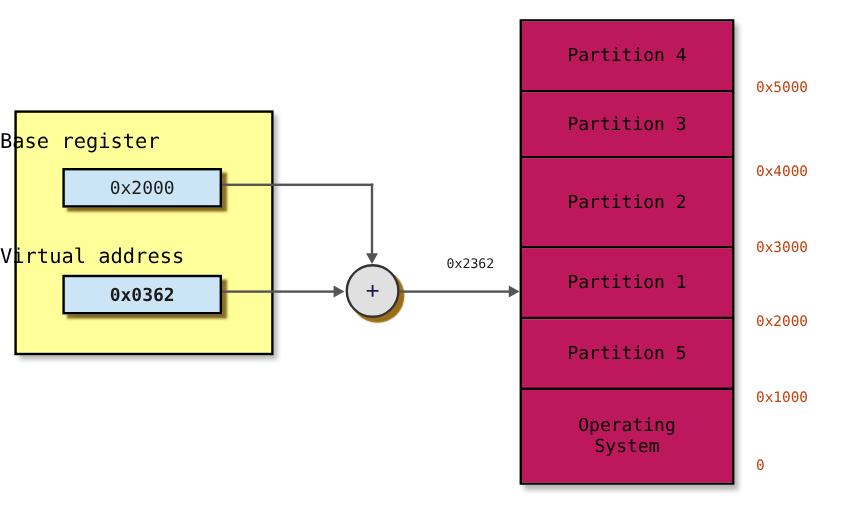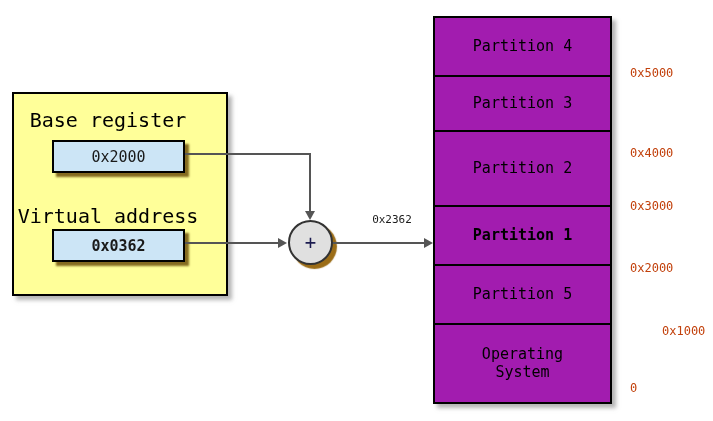--- a/index.html
+++ b/index.html
@@ -25,22 +25,22 @@
     height: 204px;
     background: #ffff99;
     border: 2px solid #000000;
     box-sizing: border-box;
     box-shadow: 4px 4px 4px rgba(120,120,120,0.55);
   }
   .reg-label {
     position: absolute;
     left: 0;
     width: 216px;
-    text-align: center;
-    font-size: 20px;
+    text-align: left;
+    font-size: 17px;
     color: #000000;
     letter-spacing: 0px;
     white-space: nowrap;
   }
   .reg-label.base { top: 108px; }
   .reg-label.virt { top: 204px; }
 
   .val-box {
     position: absolute;
     left: 52px;
@@ -120,21 +120,21 @@
     top: 16px;
     width: 179px;
     height: 388px;
     border: 2px solid #000000;
     box-sizing: border-box;
     box-shadow: 4px 4px 4px rgba(120,120,120,0.55);
     display: flex;
     flex-direction: column;
   }
   .mem-row {
-    background: #a21caf;
+    background: #be185d;
     border-bottom: 2px solid #000000;
     box-sizing: border-box;
     display: flex;
     align-items: center;
     justify-content: center;
     text-align: center;
     font-size: 15px;
     color: #000000;
     line-height: 1.25;
   }
@@ -181,26 +181,26 @@
 
   <div class="wire h" style="left:333px; top:242px; width:92px;"></div>
   <div class="arrowhead right" style="left:424px; top:238px;"></div>
 
   <div class="sum-label">0x2362</div>
 
   <div class="mem-block">
     <div class="mem-row" style="height:64px;">Partition 4</div>
     <div class="mem-row" style="height:60px;">Partition 3</div>
     <div class="mem-row" style="height:81px;">Partition 2</div>
-    <div class="mem-row" style="height:64px;font-weight:bold;">Partition 1</div>
+    <div class="mem-row" style="height:64px;">Partition 1</div>
     <div class="mem-row" style="height:64px;">Partition 5</div>
     <div class="mem-row" style="height:84px; white-space:pre;">Operating
 System</div>
   </div>
 
   <div class="addr" style="top:66px;">0x5000</div>
-  <div class="addr" style="top:146px;">0x4000</div>
+  <div class="addr" style="top:136px;">0x4000</div>
   <div class="addr" style="top:199px;">0x3000</div>
   <div class="addr" style="top:261px;">0x2000</div>
-  <div class="addr" style="top:324px;margin-left:32px;">0x1000</div>
+  <div class="addr" style="top:324px;">0x1000</div>
   <div class="addr" style="top:381px;">0</div>
 
 </div>
 
 </body></html>

